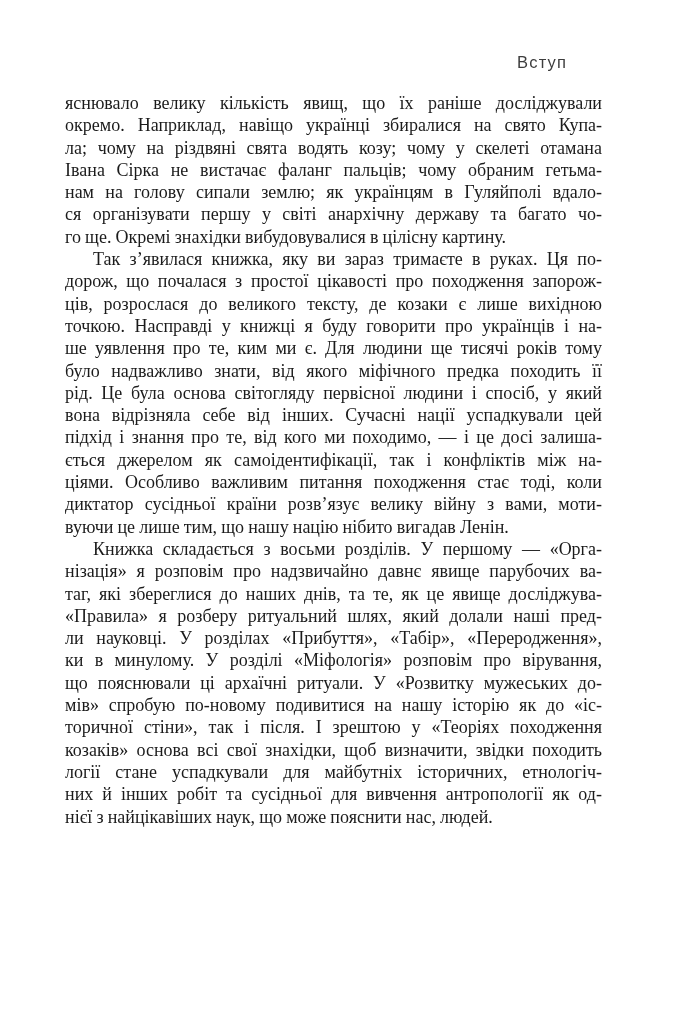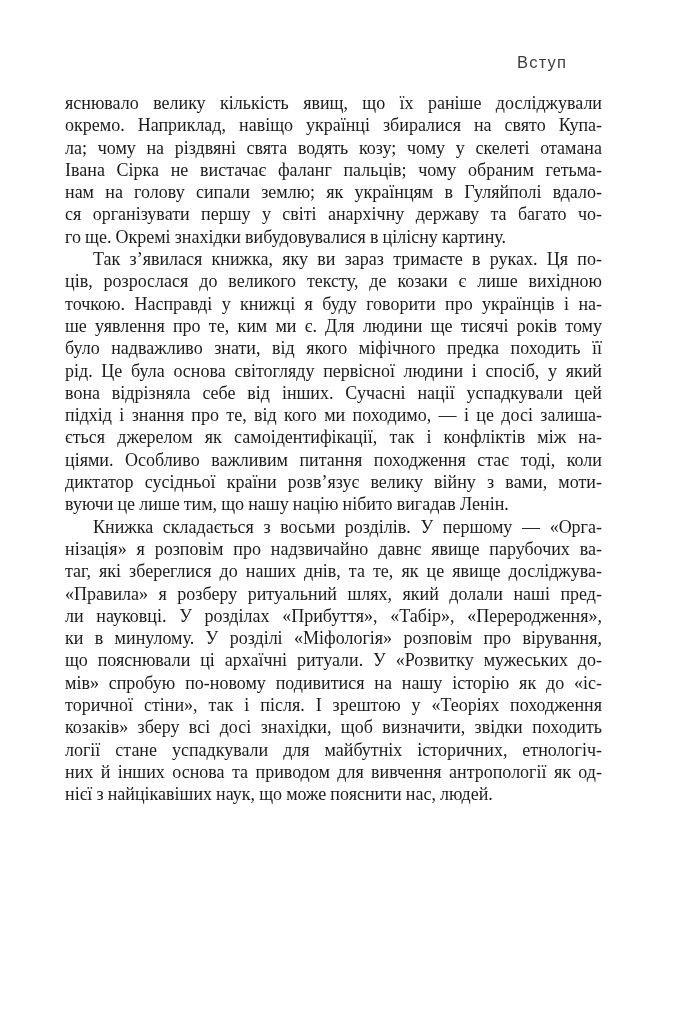--- a/index.html
+++ b/index.html
@@ -57,20 +57,21 @@
         <div class="line">яснювало велику кількість явищ, що їх раніше досліджували</div>
         <div class="line">окремо. Наприклад, навіщо українці збиралися на свято Купа-</div>
         <div class="line">ла; чому на різдвяні свята водять козу; чому у скелеті отамана</div>
         <div class="line">Івана Сірка не вистачає фаланг пальців; чому обраним гетьма-</div>
         <div class="line">нам на голову сипали землю; як українцям в Гуляйполі вдало-</div>
         <div class="line">ся організувати першу у світі анархічну державу та багато чо-</div>
         <div class="line last-line">го ще. Окремі знахідки вибудовувалися в цілісну картину.</div>
       </div>
       <div class="paragraph">
         <div class="line indented">Так з’явилася книжка, яку ви зараз тримаєте в руках. Ця по-</div>
+        <div class="line">дорож, що почалася з простої цікавості про походження запорож-</div>
         <div class="line">ців, розрослася до великого тексту, де козаки є лише вихідною</div>
         <div class="line">точкою. Насправді у книжці я буду говорити про українців і на-</div>
         <div class="line">ше уявлення про те, ким ми є. Для людини ще тисячі років тому</div>
         <div class="line">було надважливо знати, від якого міфічного предка походить її</div>
         <div class="line">рід. Це була основа світогляду первісної людини і спосіб, у який</div>
         <div class="line">вона відрізняла себе від інших. Сучасні нації успадкували цей</div>
         <div class="line">підхід і знання про те, від кого ми походимо, — і це досі залиша-</div>
         <div class="line">ється джерелом як самоідентифікації, так і конфліктів між на-</div>
         <div class="line">ціями. Особливо важливим питання походження стає тоді, коли</div>
         <div class="line">диктатор сусідньої країни розв’язує велику війну з вами, моти-</div>
@@ -79,19 +80,19 @@
       <div class="paragraph">
         <div class="line indented">Книжка складається з восьми розділів. У першому — «Орга-</div>
         <div class="line">нізація» я розповім про надзвичайно давнє явище парубочих ва-</div>
         <div class="line">таг, які збереглися до наших днів, та те, як це явище досліджува-</div>
         <div class="line">«Правила» я розберу ритуальний шлях, який долали наші пред-</div>
         <div class="line">ли науковці. У розділах «Прибуття», «Табір», «Переродження»,</div>
         <div class="line">ки в минулому. У розділі «Міфологія» розповім про вірування,</div>
         <div class="line">що пояснювали ці архаїчні ритуали. У «Розвитку мужеських до-</div>
         <div class="line">мів» спробую по-новому подивитися на нашу історію як до «іс-</div>
         <div class="line">торичної стіни», так і після. І зрештою у «Теоріях походження</div>
-        <div class="line">козаків» зберу всі досі знахідки, щоб визначити, звідки походить</div>
+        <div class="line">козаків» основа всі свої знахідки, щоб визначити, звідки походить</div>
         <div class="line">логії стане успадкували для майбутніх історичних, етнологіч-</div>
-        <div class="line">них й інших основа та приводом для вивчення антропології як од-</div>
+        <div class="line">них й інших робіт та сусідньої для вивчення антропології як од-</div>
         <div class="line last-line">нієї з найцікавіших наук, що може пояснити нас, людей.</div>
       </div>
     </div>
 </div>
 
 </body></html>

